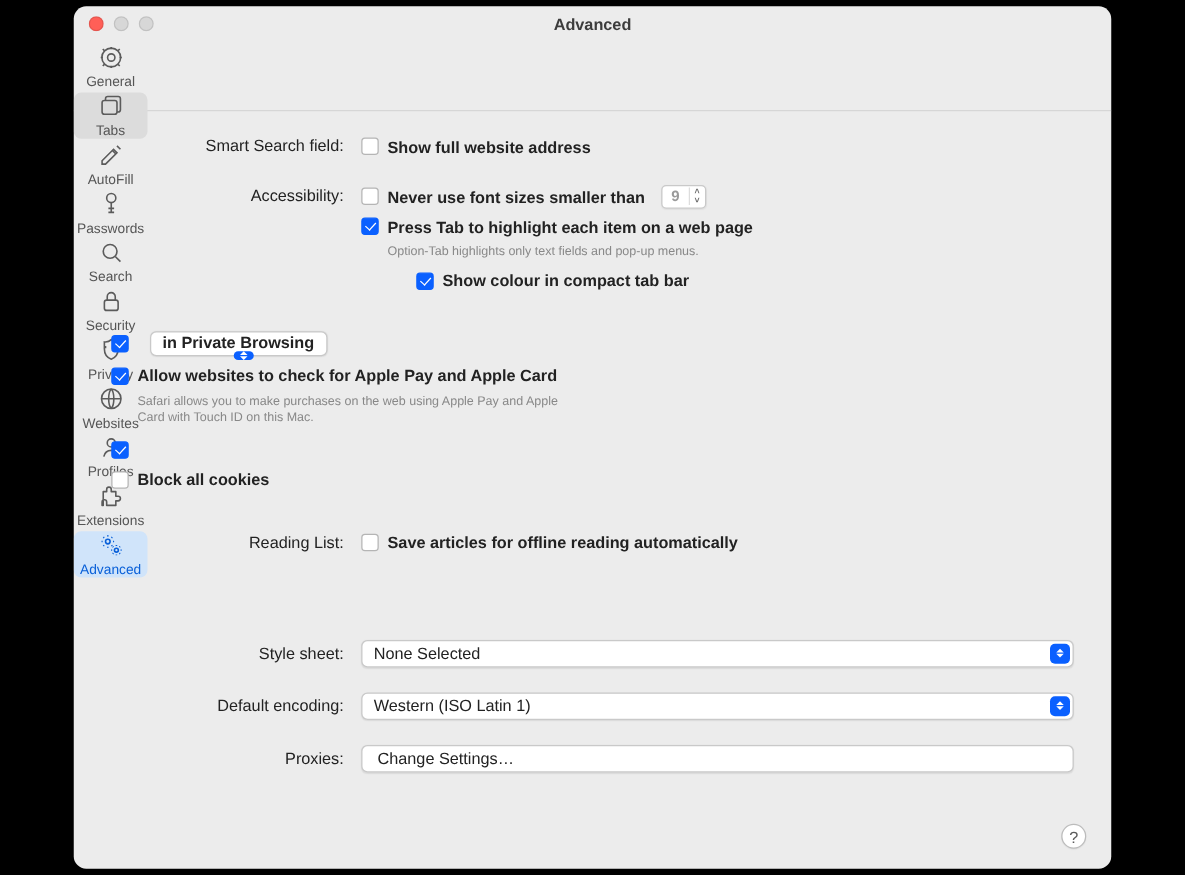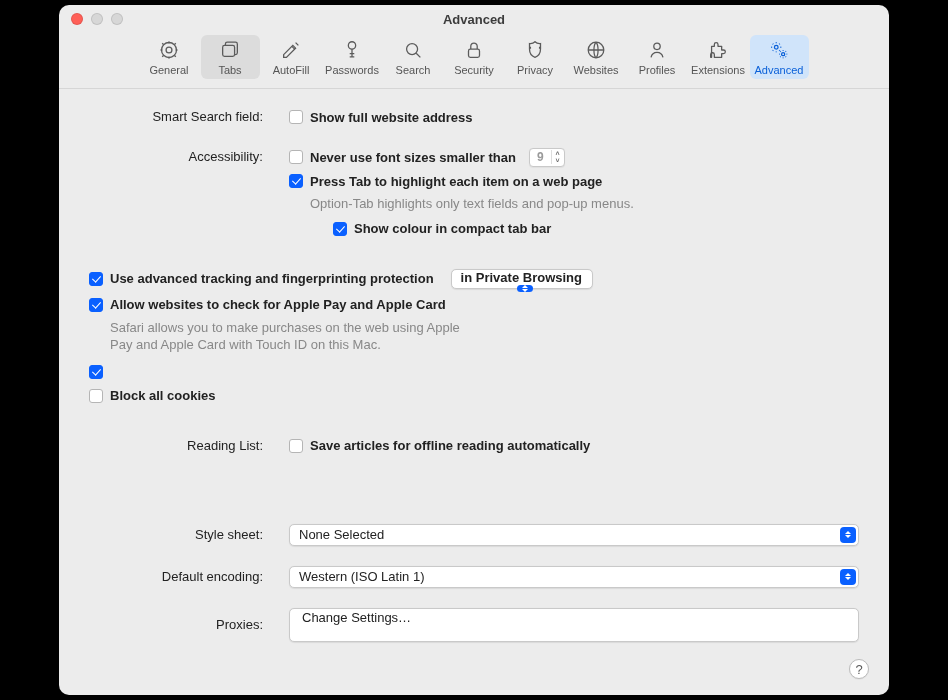--- a/index.html
+++ b/index.html
@@ -47,24 +47,24 @@
   .title {
     font-size: 13px;
     font-weight: 600;
     color: #3c3c3c;
   }
   
   .toolbar {
     height: 56px;
     display: flex;
     align-items: flex-start;
-    justify-content: center;
     gap: 2px;
     padding-top: 2px;
     border-bottom: 1px solid #d6d6d6;
+    flex-direction: column;
   }
   .tool {
     width: 59px;
     height: 44px;
     display: flex;
     flex-direction: column;
     align-items: center;
     justify-content: center;
     gap: 3px;
     border-radius: 6px;
@@ -84,21 +84,21 @@
     padding: 18px 30px 18px 30px;
   }
   .row {
     display: flex;
     align-items: flex-start;
     margin-bottom: 6px;
   }
   .lbl {
     width: 200px;
     text-align: right;
-    padding-right: 26px;
+    padding-right: 14px;
     padding-top: 2px;
     color: #222;
   }
   .field {
     flex: 1;
     display: flex;
     flex-direction: column;
     gap: 4px;
   }
   .cbrow {
@@ -123,21 +123,21 @@
   .cb.checked::after {
     content: "";
     position: absolute;
     left: 4px; top: 1px;
     width: 4px; height: 7px;
     border: solid #fff;
     border-width: 0 1.8px 1.8px 0;
     transform: rotate(42deg);
   }
   .hint {
-    font-size: 13px;
+    font-size: 10px;
     color: #888;
     margin-left: 21px;
     line-height: 1.35;
   }
   .stepper {
     display: inline-flex;
     align-items: center;
     height: 19px;
     border: 0.5px solid #c9c9c9;
     border-radius: 4px;
@@ -185,22 +185,22 @@
     border-left: 3px solid transparent;
     border-right: 3px solid transparent;
   }
   .sel-btn::before { border-bottom: 3.5px solid #fff; }
   .sel-btn::after  { border-top: 3.5px solid #fff; }
   .btn {
     height: 22px;
     background: #fff;
     border: 0.5px solid #c9c9c9;
     border-radius: 5px;
-    padding: 16px 12px;
-    display:inline-flex; align-items:flex-end;
+    padding: 4px 12px;
+    display:inline-flex; align-items:center;
     font-size: 13px;
     box-shadow: 0 0.5px 1px rgba(0,0,0,.08);
   }
   .spacer-lg { height: 24px; }
   .spacer-md { height: 14px; }
   .help {
     position: absolute;
     right: 20px;
     bottom: 16px;
     width: 20px; height: 20px;
@@ -345,21 +345,20 @@
         </div>
       </div>
     </div>
 
     <div class="spacer-lg"></div>
 
     <div class="row">
       <div class="field">
         <div class="cbrow">
           <div class="cb checked"></div>
-          <span>Use advanced tracking and fingerprinting protection</span>
           <div class="select blue" style="margin-left:10px; padding-left:9px;">
             <span style="padding-right:8px;">in Private Browsing</span>
             <div class="sel-btn"></div>
           </div>
         </div>
         <div class="cbrow" style="margin-top:2px;">
           <div class="cb checked"></div>
           <span>Allow websites to check for Apple Pay and Apple Card</span>
         </div>
         <div class="hint" style="max-width:360px;">Safari allows you to make purchases on the web using Apple Pay and Apple Card with Touch ID on this Mac.</div>

